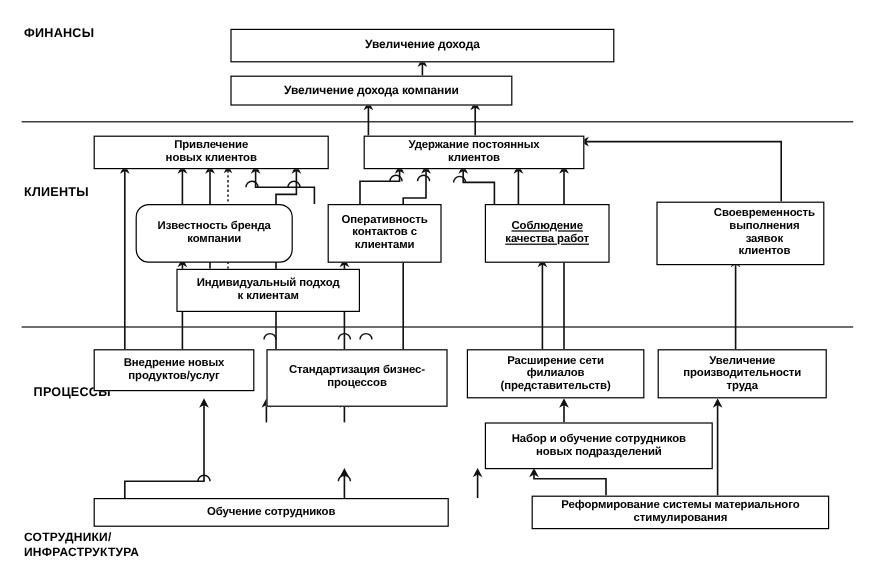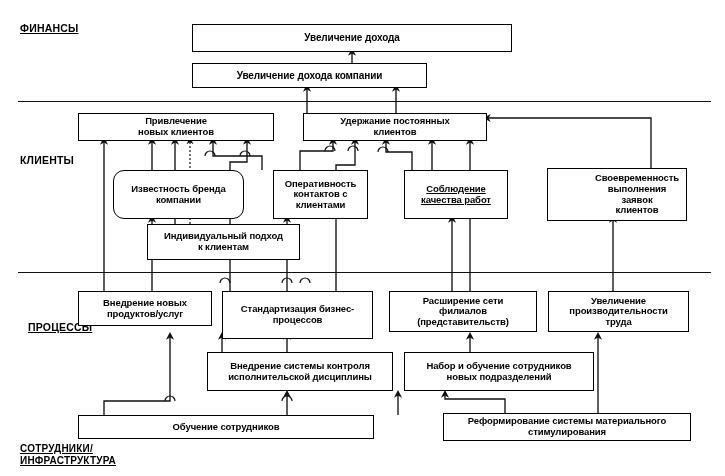--- a/index.html
+++ b/index.html
@@ -3,21 +3,21 @@
 <meta charset="utf-8">
 <style>
   html,body{margin:0;padding:0;background:#ffffff;}
   body{width:725px;height:476px;font-family:"Liberation Sans",sans-serif;}
   #root{position:relative;width:725px;height:476px;overflow:hidden;background:#fff;}
   svg#wires{position:absolute;left:0;top:0;width:725px;height:476px;}
   .node{position:absolute;box-sizing:border-box;border:1px solid #000;background:#fff;
         display:flex;align-items:center;justify-content:center;text-align:center;
         font-weight:bold;color:#000;line-height:1.12;letter-spacing:-0.1px;padding:1px 3px;}
   .node span{display:block;}
-  .layer-label{position:absolute;font-weight:bold;color:#000;text-decoration:underline;
+  .layer-label{position:absolute;font-weight:bold;color:#000;
                white-space:pre-line;line-height:1.15;letter-spacing:0.2px;}
   .divider{position:absolute;height:0;border-top:1px solid #111;}
 </style>
 </head>
 <body>
 
 <div id="root">
 
   <div class="divider" style="left:18px;top:101px;width:693px;"></div>
   <div class="divider" style="left:18px;top:272px;width:693px;"></div>
@@ -151,23 +151,20 @@
   </div>
 
   <div class="node" style="left:389px;top:291px;width:148px;height:41px;font-size:9.5px;">
     <span>Расширение сети<br>филиалов<br>(представительств)</span>
   </div>
 
   <div class="node" style="left:548px;top:291px;width:141px;height:41px;font-size:9.5px;">
     <span>Увеличение<br>производительности<br>труда</span>
   </div>
 
-  <div class="node" style="left:207px;top:352px;width:186px;height:39px;font-size:9.5px;">
-    <span>Внедрение системы контроля<br>исполнительской дисциплины</span>
-  </div>
 
   <div class="node" style="left:404px;top:352px;width:190px;height:39px;font-size:9.5px;">
     <span>Набор и обучение сотрудников<br>новых подразделений</span>
   </div>
 
   <div class="node" style="left:78px;top:415px;width:296px;height:24px;font-size:9.5px;">
     <span>Обучение сотрудников</span>
   </div>
 
   <div class="node" style="left:443px;top:413px;width:248px;height:28px;font-size:9.5px;">

